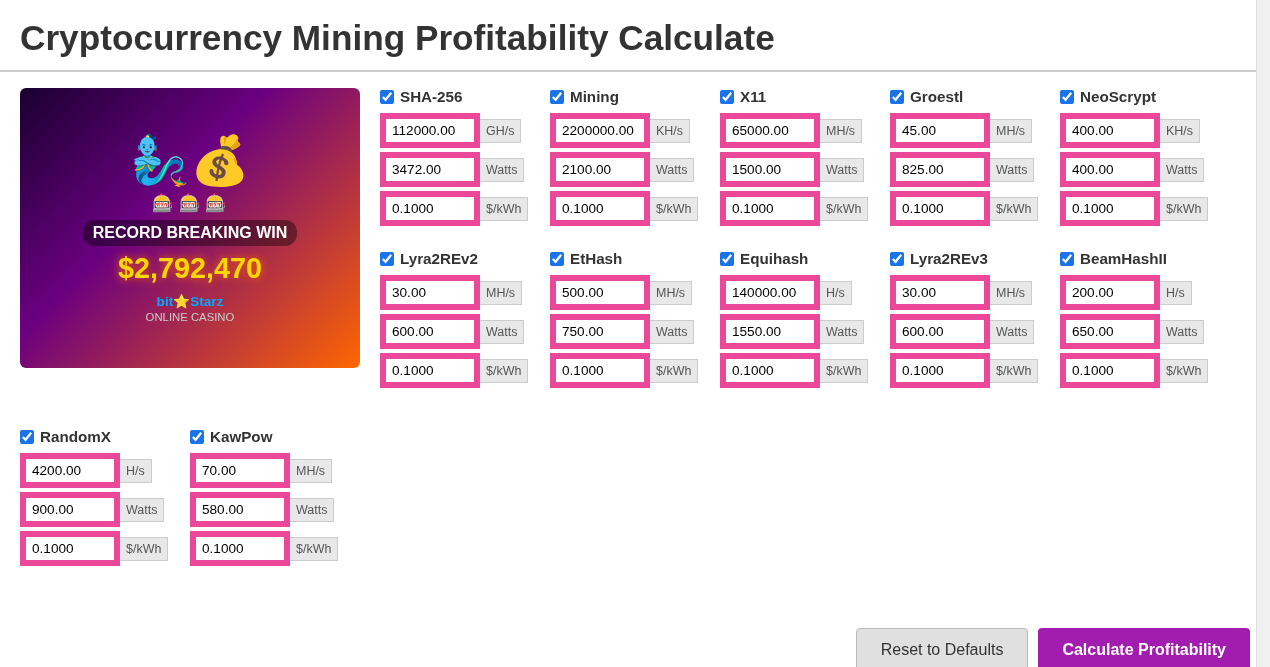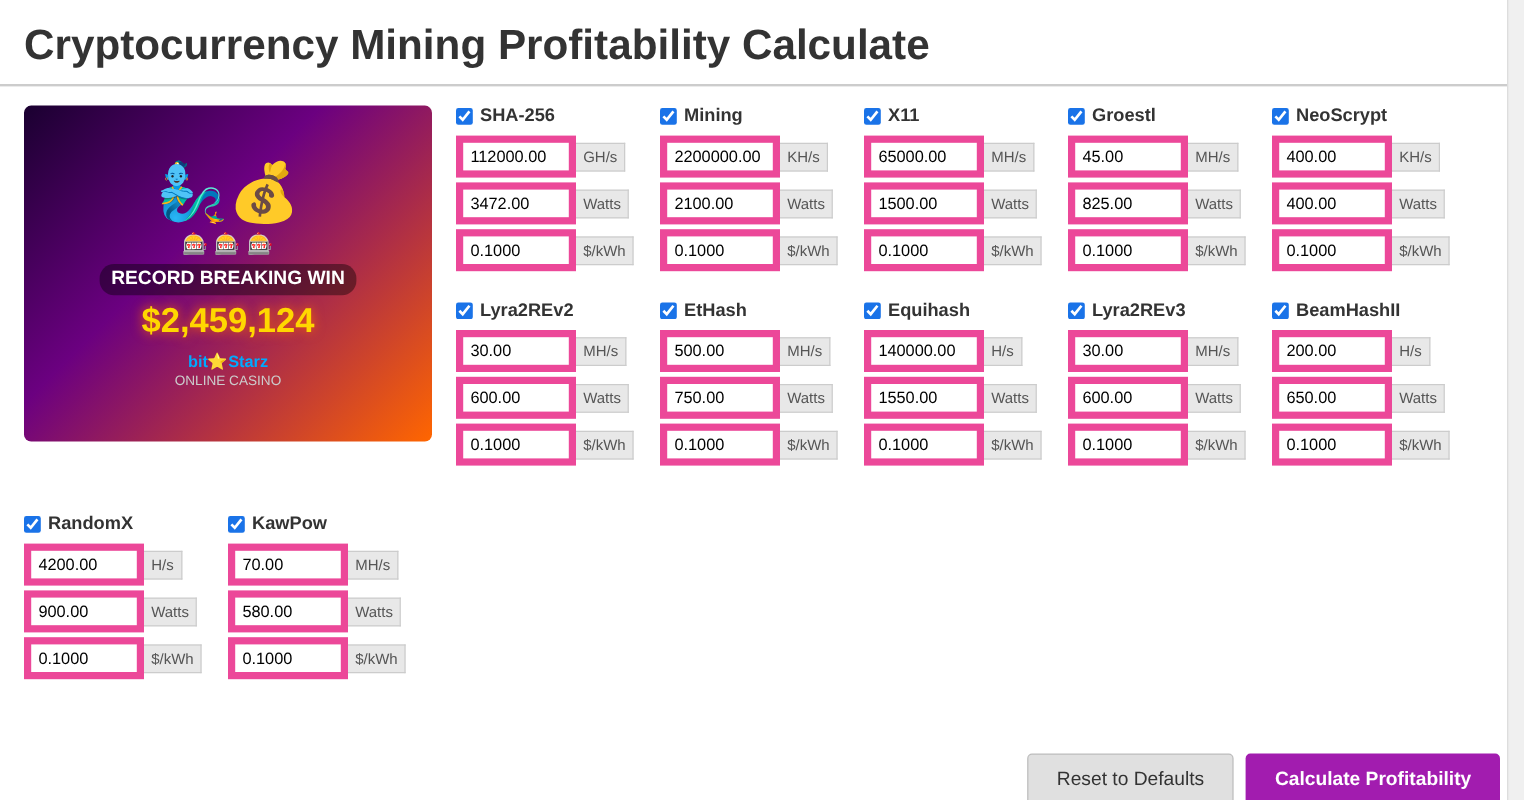--- a/index.html
+++ b/index.html
@@ -169,21 +169,21 @@
 
 <h1 class="page-title">Cryptocurrency Mining Profitability Calculate</h1>
 
 <div class="main-content">
 
   <div class="ad-banner">
     <div class="ad-inner">
       <div class="ad-genie">🧞‍♂️💰</div>
       <div style="color:#ffcc00; font-size:1.1rem; font-weight:900; margin:4px 0;">🎰 🎰 🎰</div>
       <div class="ad-record">RECORD BREAKING WIN</div>
-      <div class="ad-amount">$2,459,124</div>
+      <div class="ad-amount">$2,792,470</div>
       <div class="ad-logo">
         <span>bit</span>⭐<span style="color:#00aaff;">Starz</span><br>
         <small>ONLINE CASINO</small>
       </div>
     </div>
   </div>
 
   <div class="algorithms-grid">
     <div id="algo-rows-container">
         <div class="algo-row">

